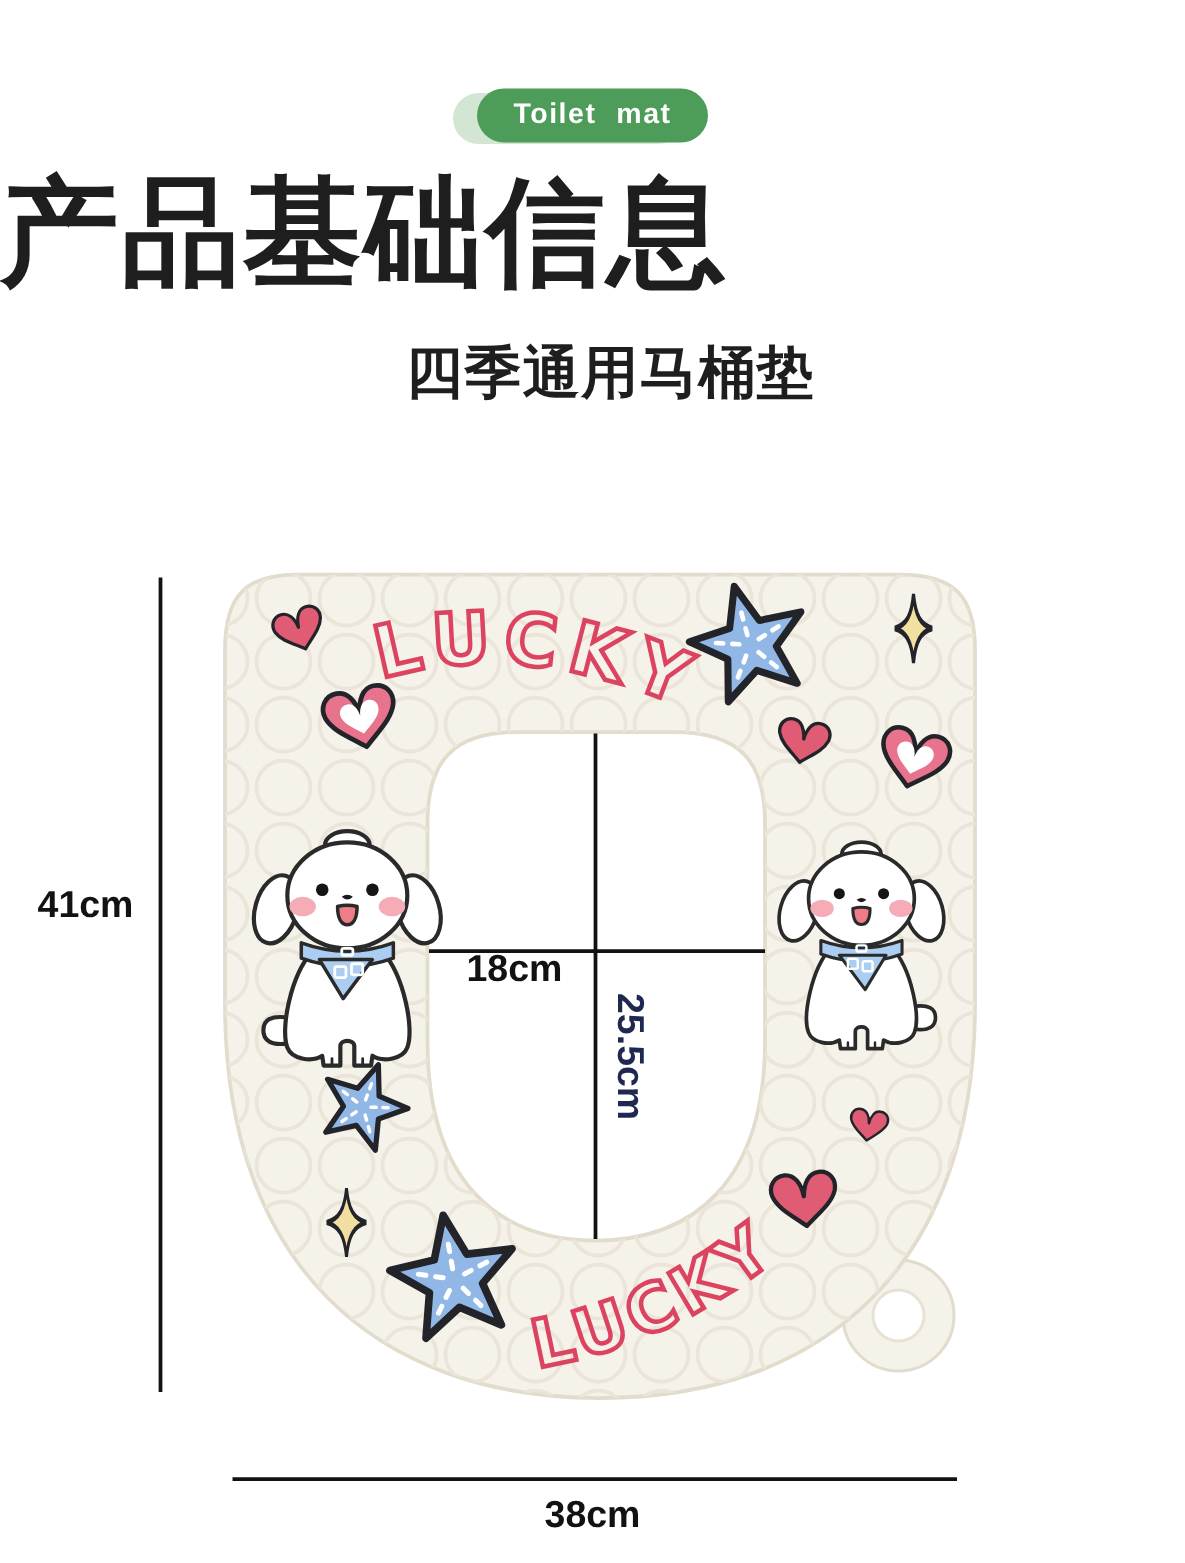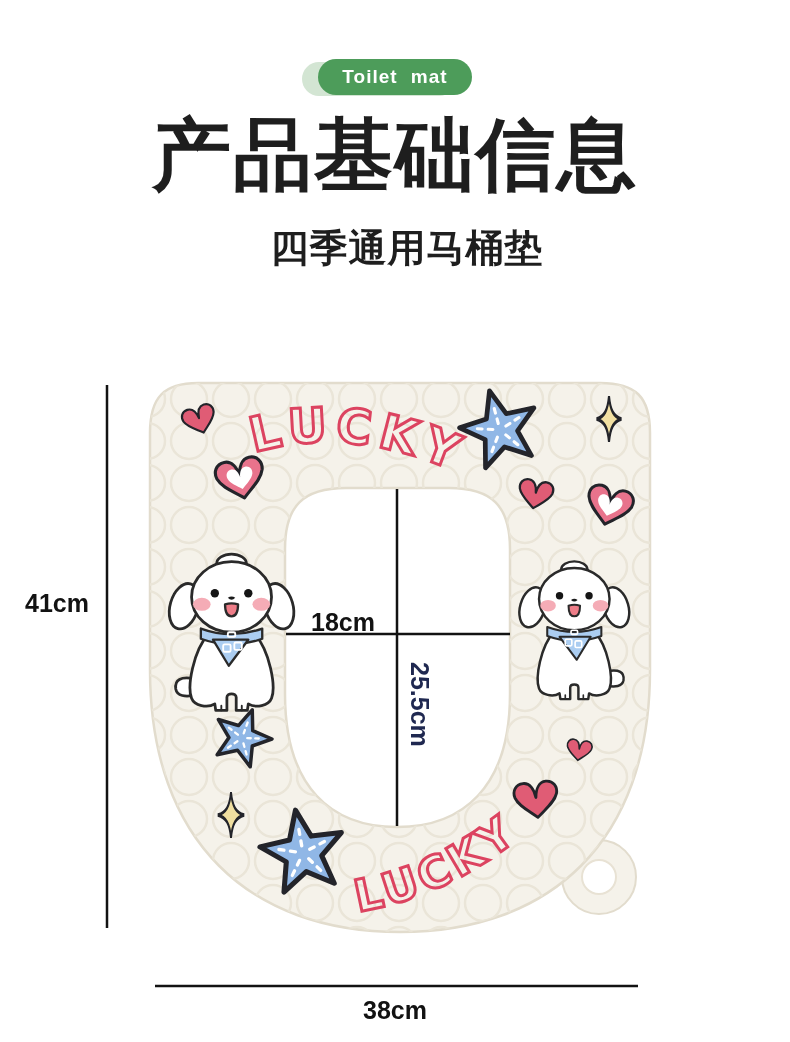--- a/index.html
+++ b/index.html
@@ -8,30 +8,30 @@
     font-family:"Liberation Sans","DejaVu Sans",sans-serif;
   }
   .page{position:absolute;inset:0;border-radius:26px;}
   
   .badge-row{position:absolute;top:59px;left:0;width:100%;display:flex;justify-content:center;}
   .badge-wrap{position:relative;}
   .badge-ghost{position:absolute;left:-16px;top:3px;width:100%;height:34px;border-radius:18px;background:#d3e5d3;}
   .badge-pill{position:relative;background:#4d9c5a;color:#ffffff;font-size:19px;font-weight:bold;
     padding:8px 24px;border-radius:19px;letter-spacing:1px;word-spacing:7px;line-height:20px;}
   
-  .title{position:absolute;top:108px;left:0;width:100%;margin:0;text-align:center;
+  .title{position:absolute;top:108px;left:0;width:100%;margin:0;
     font-size:79px;font-weight:bold;color:#1e1e1e;letter-spacing:2px;line-height:1.2;}
   .subtitle{position:absolute;top:223px;left:12px;width:100%;margin:0;text-align:center;
     font-size:38px;font-weight:bold;color:#1e1e1e;letter-spacing:1px;}
   
   .art{position:absolute;left:0;top:0;width:790px;height:1042px;}
   
   .dim{position:absolute;font-size:25px;font-weight:bold;color:#121212;white-space:nowrap;}
   .dim-41{left:20px;top:589px;width:74px;text-align:center;}
-  .dim-18{left:311px;top:608px;}
+  .dim-18{left:311px;top:632px;}
   .dim-255{left:434px;top:662px;color:#1f2850;transform:rotate(90deg);transform-origin:0 0;}
   .dim-38{left:0;top:996px;width:790px;text-align:center;}
 </style>
 </head>
 <body>
 
 <div class="page">
 
   <div class="badge-row">
     <div class="badge-wrap">

